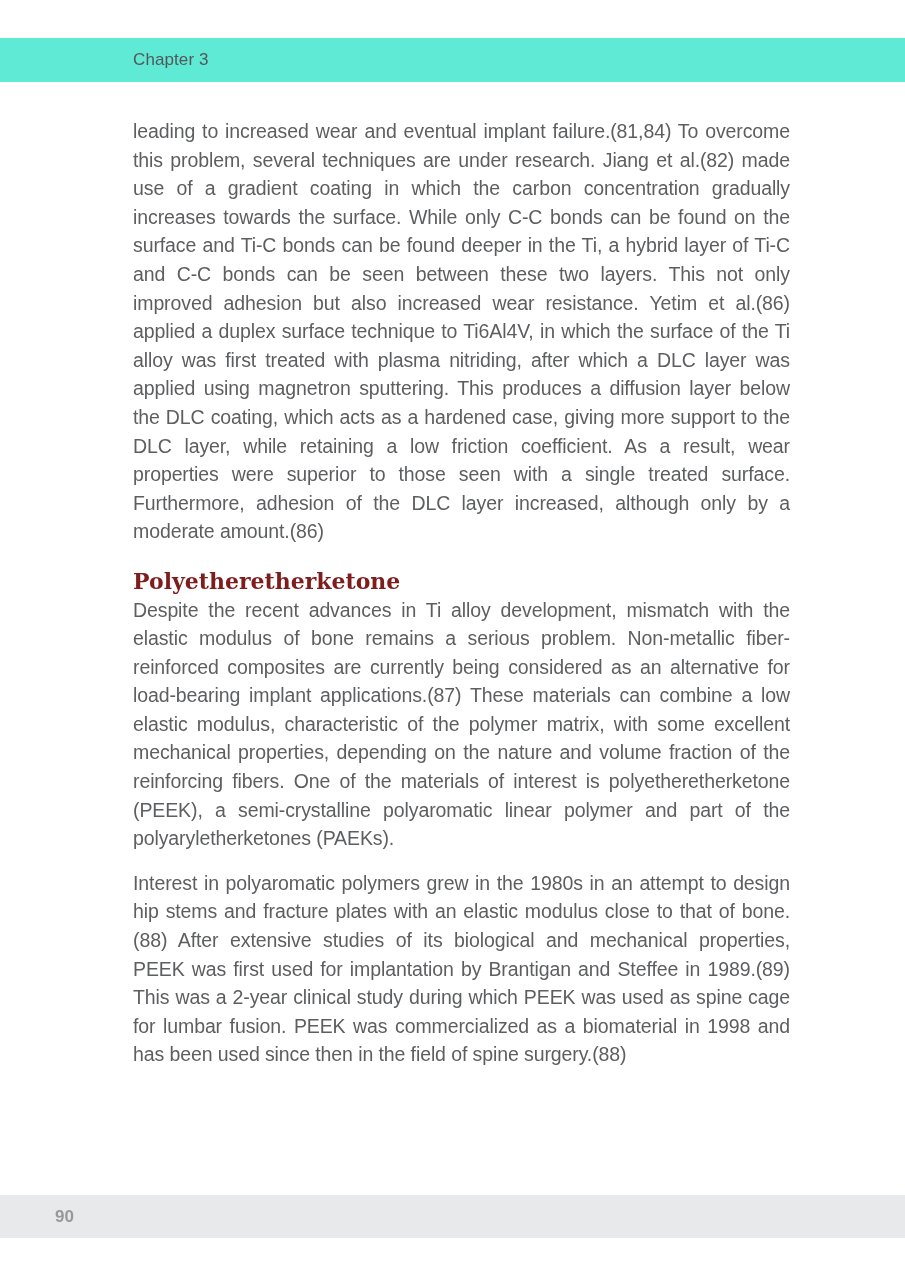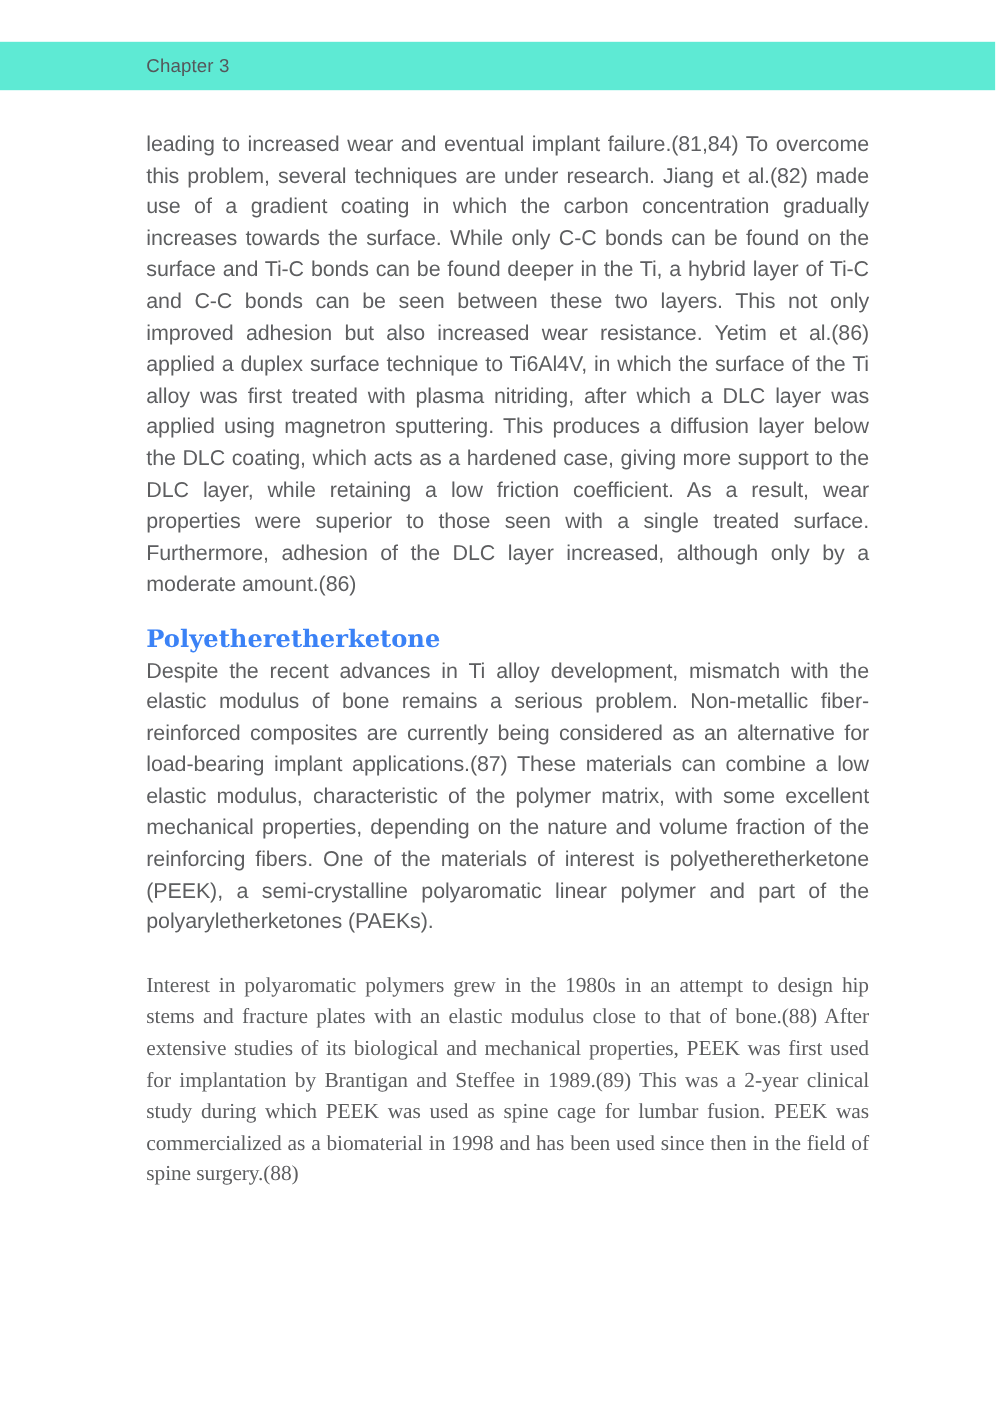--- a/index.html
+++ b/index.html
@@ -43,30 +43,29 @@
     color: #5d5e60;
     font-size: 19.5px;
     line-height: 28.6px;
     letter-spacing: -0.1px;
     text-align: justify;
   }
   .content p {
     margin: 0;
   }
   .content .para-gap {
-    margin-top: 30px;
-    font-family: Liberation Serif, serif;
+    margin-top: 16px;
   }
   .content h2.section-heading {
     margin: 21px 0 0 0;
     font-family: "DejaVu Serif", serif;
     font-weight: bold;
     font-size: 22px;
     line-height: 28.6px;
-    color: #3b82f6;
+    color: #7f1d1d;
     letter-spacing: 0;
     text-align: left;
   }
 
   
   .footer-bar {
     position: absolute;
     top: 1195px;
     left: 0;
     width: 905px;
@@ -94,14 +93,17 @@
   <div class="content">
     <p>leading to increased wear and eventual implant failure.(81,84) To overcome this problem, several techniques are under research. Jiang et al.(82) made use of a gradient coating in which the carbon concentration gradually increases towards the surface. While only C-C bonds can be found on the surface and Ti-C bonds can be found deeper in the Ti, a hybrid layer of Ti-C and C-C bonds can be seen between these two layers. This not only improved adhesion but also increased wear resistance. Yetim et al.(86) applied a duplex surface technique to Ti6Al4V, in which the surface of the Ti alloy was first treated with plasma nitriding, after which a DLC layer was applied using magnetron sputtering. This produces a diffusion layer below the DLC coating, which acts as a hardened case, giving more support to the DLC layer, while retaining a low friction coefficient. As a result, wear properties were superior to those seen with a single treated surface. Furthermore, adhesion of the DLC layer increased, although only by a moderate amount.(86)</p>
 
     <h2 class="section-heading">Polyetheretherketone</h2>
 
     <p>Despite the recent advances in Ti alloy development, mismatch with the elastic modulus of bone remains a serious problem. Non-metallic fiber-reinforced composites are currently being considered as an alternative for load-bearing implant applications.(87) These materials can combine a low elastic modulus, characteristic of the polymer matrix, with some excellent mechanical properties, depending on the nature and volume fraction of the reinforcing fibers. One of the materials of interest is polyetheretherketone (PEEK), a semi-crystalline polyaromatic linear polymer and part of the polyaryletherketones (PAEKs).</p>
 
     <p class="para-gap">Interest in polyaromatic polymers grew in the 1980s in an attempt to design hip stems and fracture plates with an elastic modulus close to that of bone.(88) After extensive studies of its biological and mechanical properties, PEEK was first used for implantation by Brantigan and Steffee in 1989.(89) This was a 2-year clinical study during which PEEK was used as spine cage for lumbar fusion. PEEK was commercialized as a biomaterial in 1998 and has been used since then in the field of spine surgery.(88)</p>
   </div>
 
+  <div class="footer-bar">
+    <span class="page-number">90</span>
+  </div>
 
 </div>
 
 </body></html>

